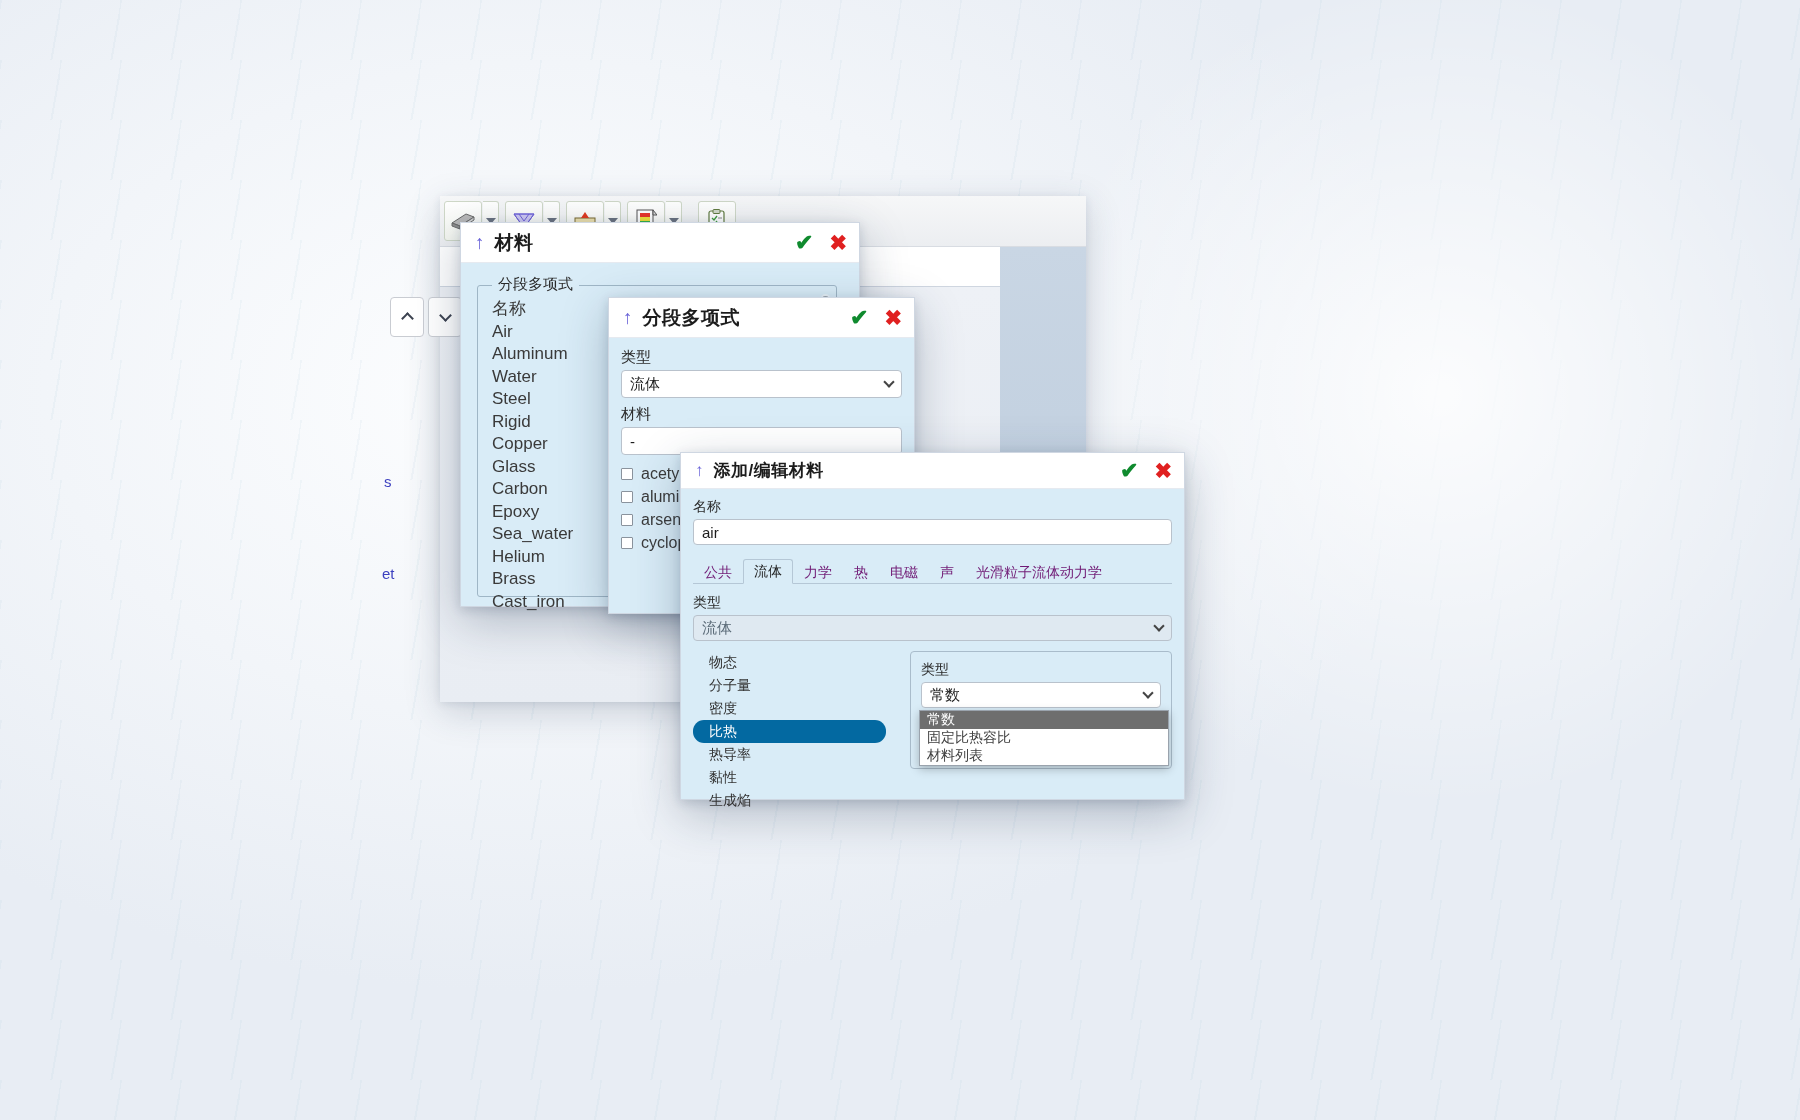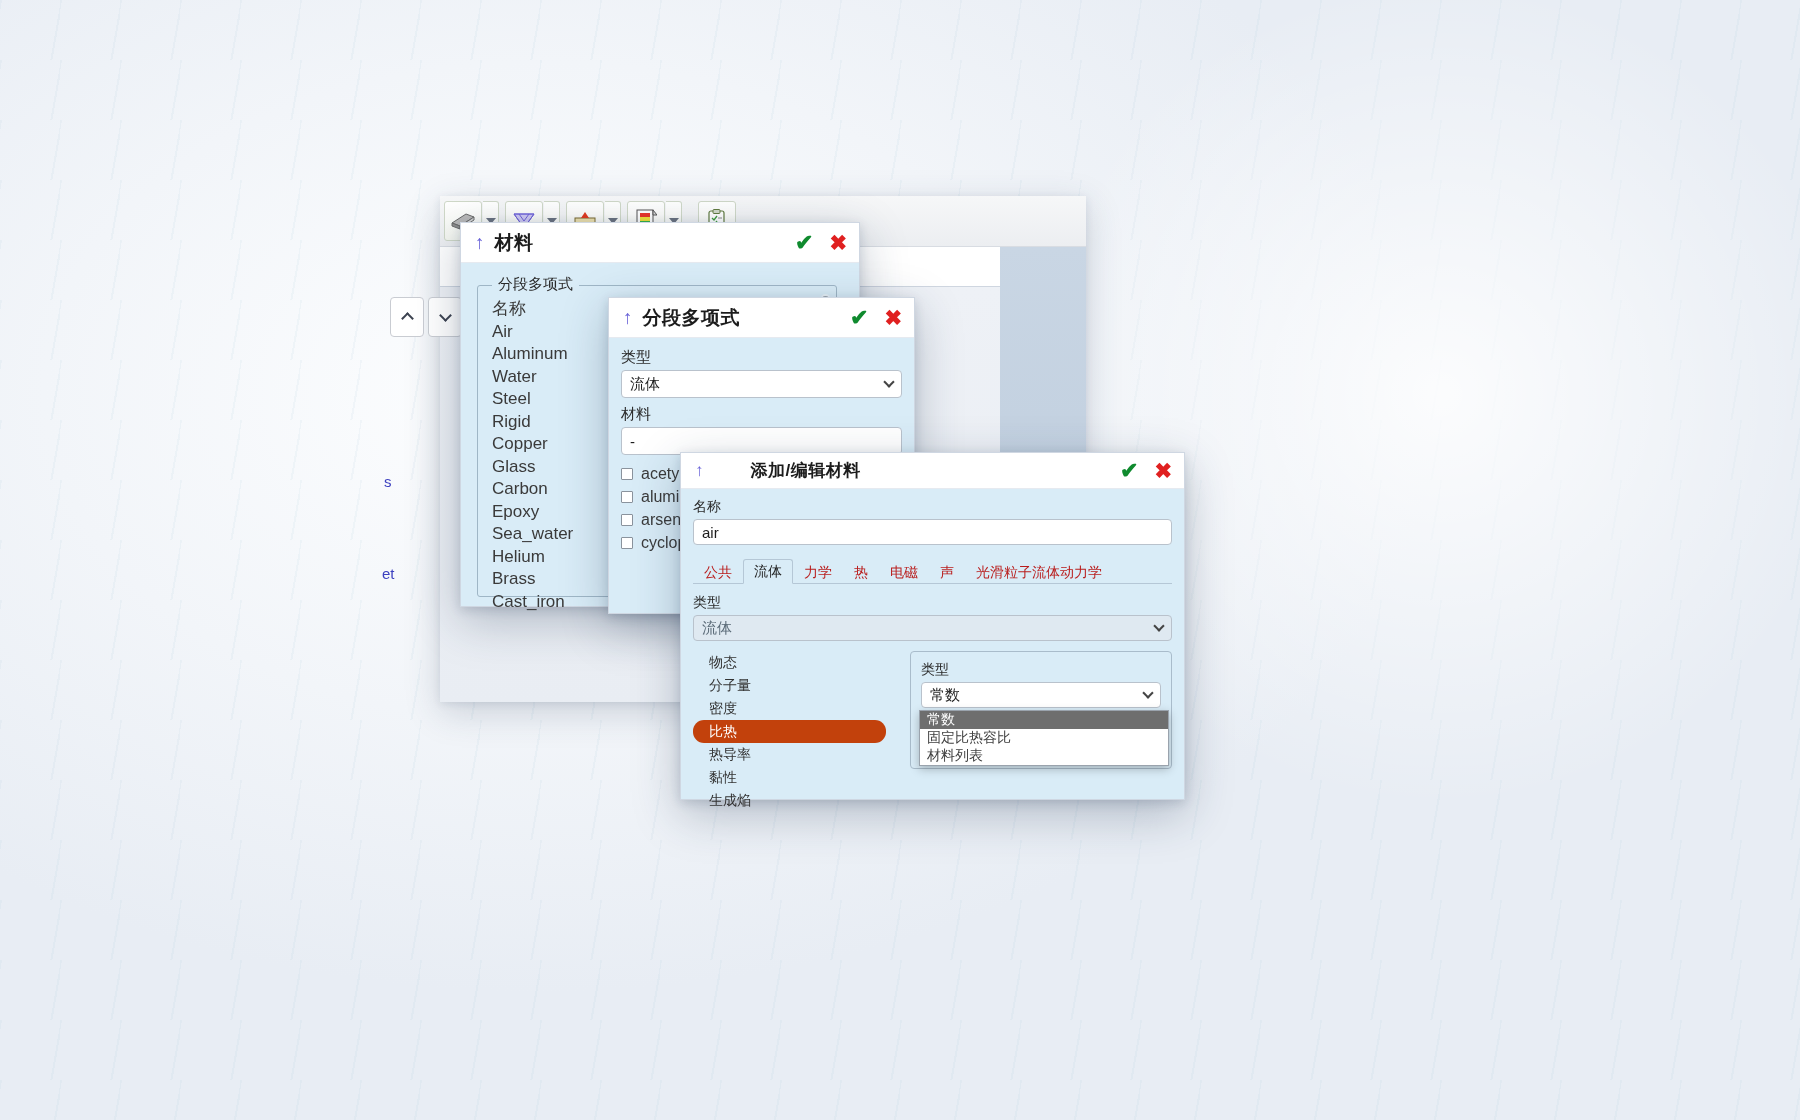--- a/index.html
+++ b/index.html
@@ -151,45 +151,45 @@
   #dlg-import .dlg-body { position:absolute; left:0; top:40px; width:305px; height:275px; padding:10px 12px; }
   .imp-row { margin-bottom:7px; }
   .imp-row .fld-label { display:block; margin-bottom:3px; }
   .chk-list { margin-top:6px; }
   .chk-item { display:flex; align-items:center; gap:8px; height:23px; font-size:16px; color:#3a3a3a; }
   .chk-box { width:12px;height:12px;border:1px solid #8a939d; background:#fff; border-radius:1px; flex:0 0 auto; }
 
   
   #dlg-addedit { left: 680px; top: 452px; width: 505px; height: 348px; }
   #dlg-addedit .dlg-title { height:36px; }
-  #dlg-addedit .dlg-title .dlg-label { font-size:17px;margin-left:37px; }
+  #dlg-addedit .dlg-title .dlg-label { font-size:17px; }
   #dlg-addedit .dlg-body { position:absolute; left:0; top:36px; width:503px; height:310px; padding:8px 12px 0 12px; }
   .ae-name-label { font-size:14px; color:#2b2b2b; }
   #ae-name { margin-top:3px; height:26px; }
   .tabstrip {
     margin-top:12px; display:flex; align-items:flex-end; gap:0;
     border-bottom:1px solid #b5c7d6; height:27px;
   }
   .tab {
-    font-size:14px; color:#b91c1c; padding:4px 10px 5px 10px; line-height:1;
+    font-size:14px; color:#701a75; padding:4px 10px 5px 10px; line-height:1;
     border:1px solid transparent; border-bottom:none; position:relative; top:1px;
   }
   .tab.active {
     background:#d9ecf7; border-color:#b5c7d6; border-bottom:1px solid #d9ecf7;
     border-radius:3px 3px 0 0; color:#1d1d1d;
   }
   .ae-type-label { margin-top:10px; font-size:14px; color:#2b2b2b; display:block; }
   #ae-type { margin-top:3px; height:26px; background:#dfe9f1; color:#5b6b78; }
   .ae-cols { display:flex; gap:24px; margin-top:10px; }
   .prop-list { width:196px; }
   .prop-item {
     height:23px; display:flex; align-items:center; padding-left:16px;
     font-size:14px; color:#333; border-radius:11px;
   }
-  .prop-item.sel { background:#c2410c; color:#ffffff; }
+  .prop-item.sel { background:#0369a1; color:#ffffff; }
   .prop-panel {
     width:266px; border:1px solid #a9bccb; border-radius:4px; background:#d9ecf7;
     padding:8px 10px 10px 10px; position:relative; height:118px;
   }
   .prop-panel .fld-label { font-size:14px; }
   #ptype-select { margin-top:3px; height:26px; }
   .dd-popup {
     position:absolute; left:8px; top:58px; width:250px;
     background:#ffffff; border:1px solid #9aa3ad; box-shadow:0 3px 9px rgba(0,0,0,.25);
   }

